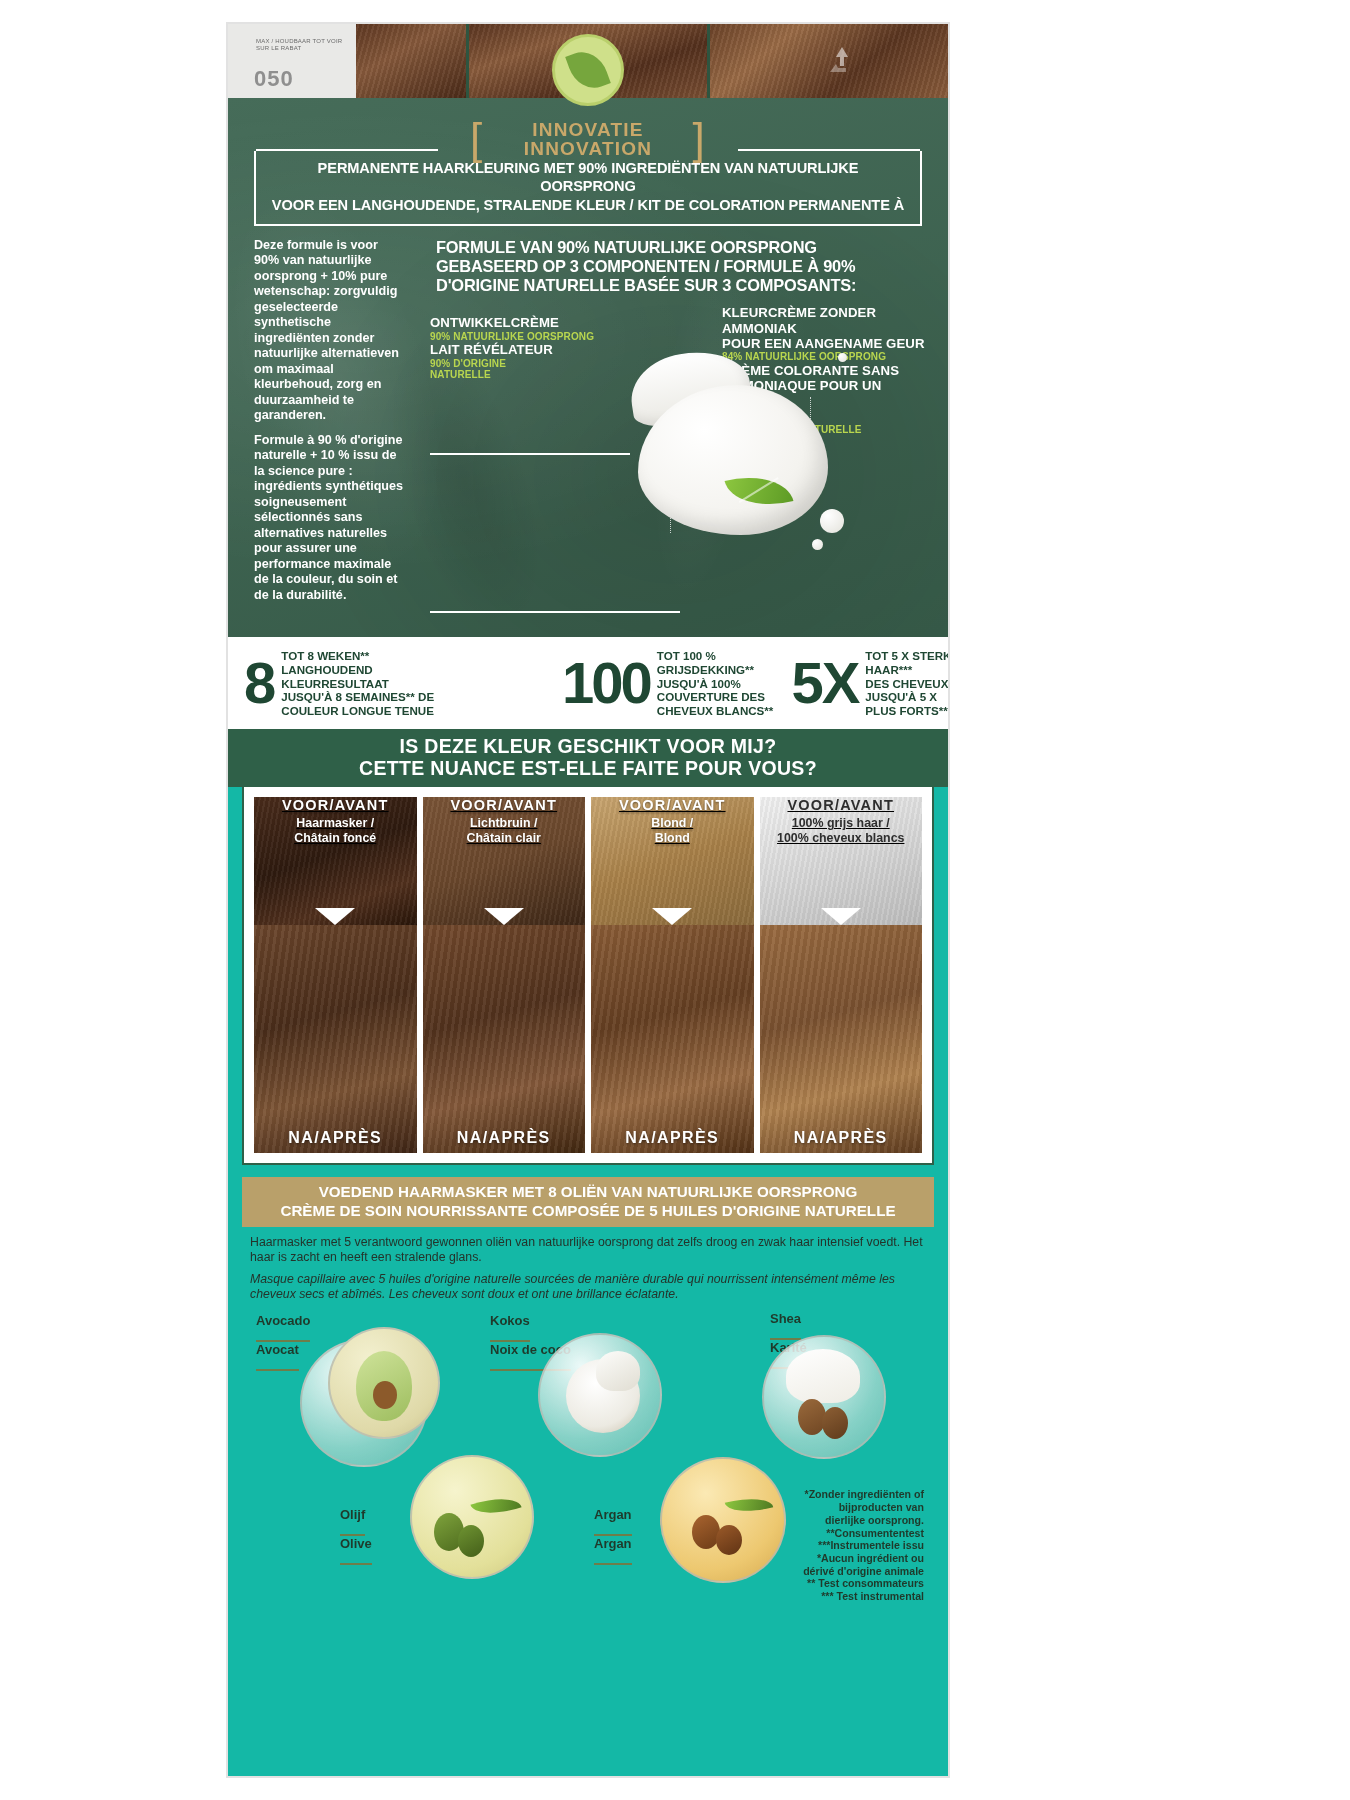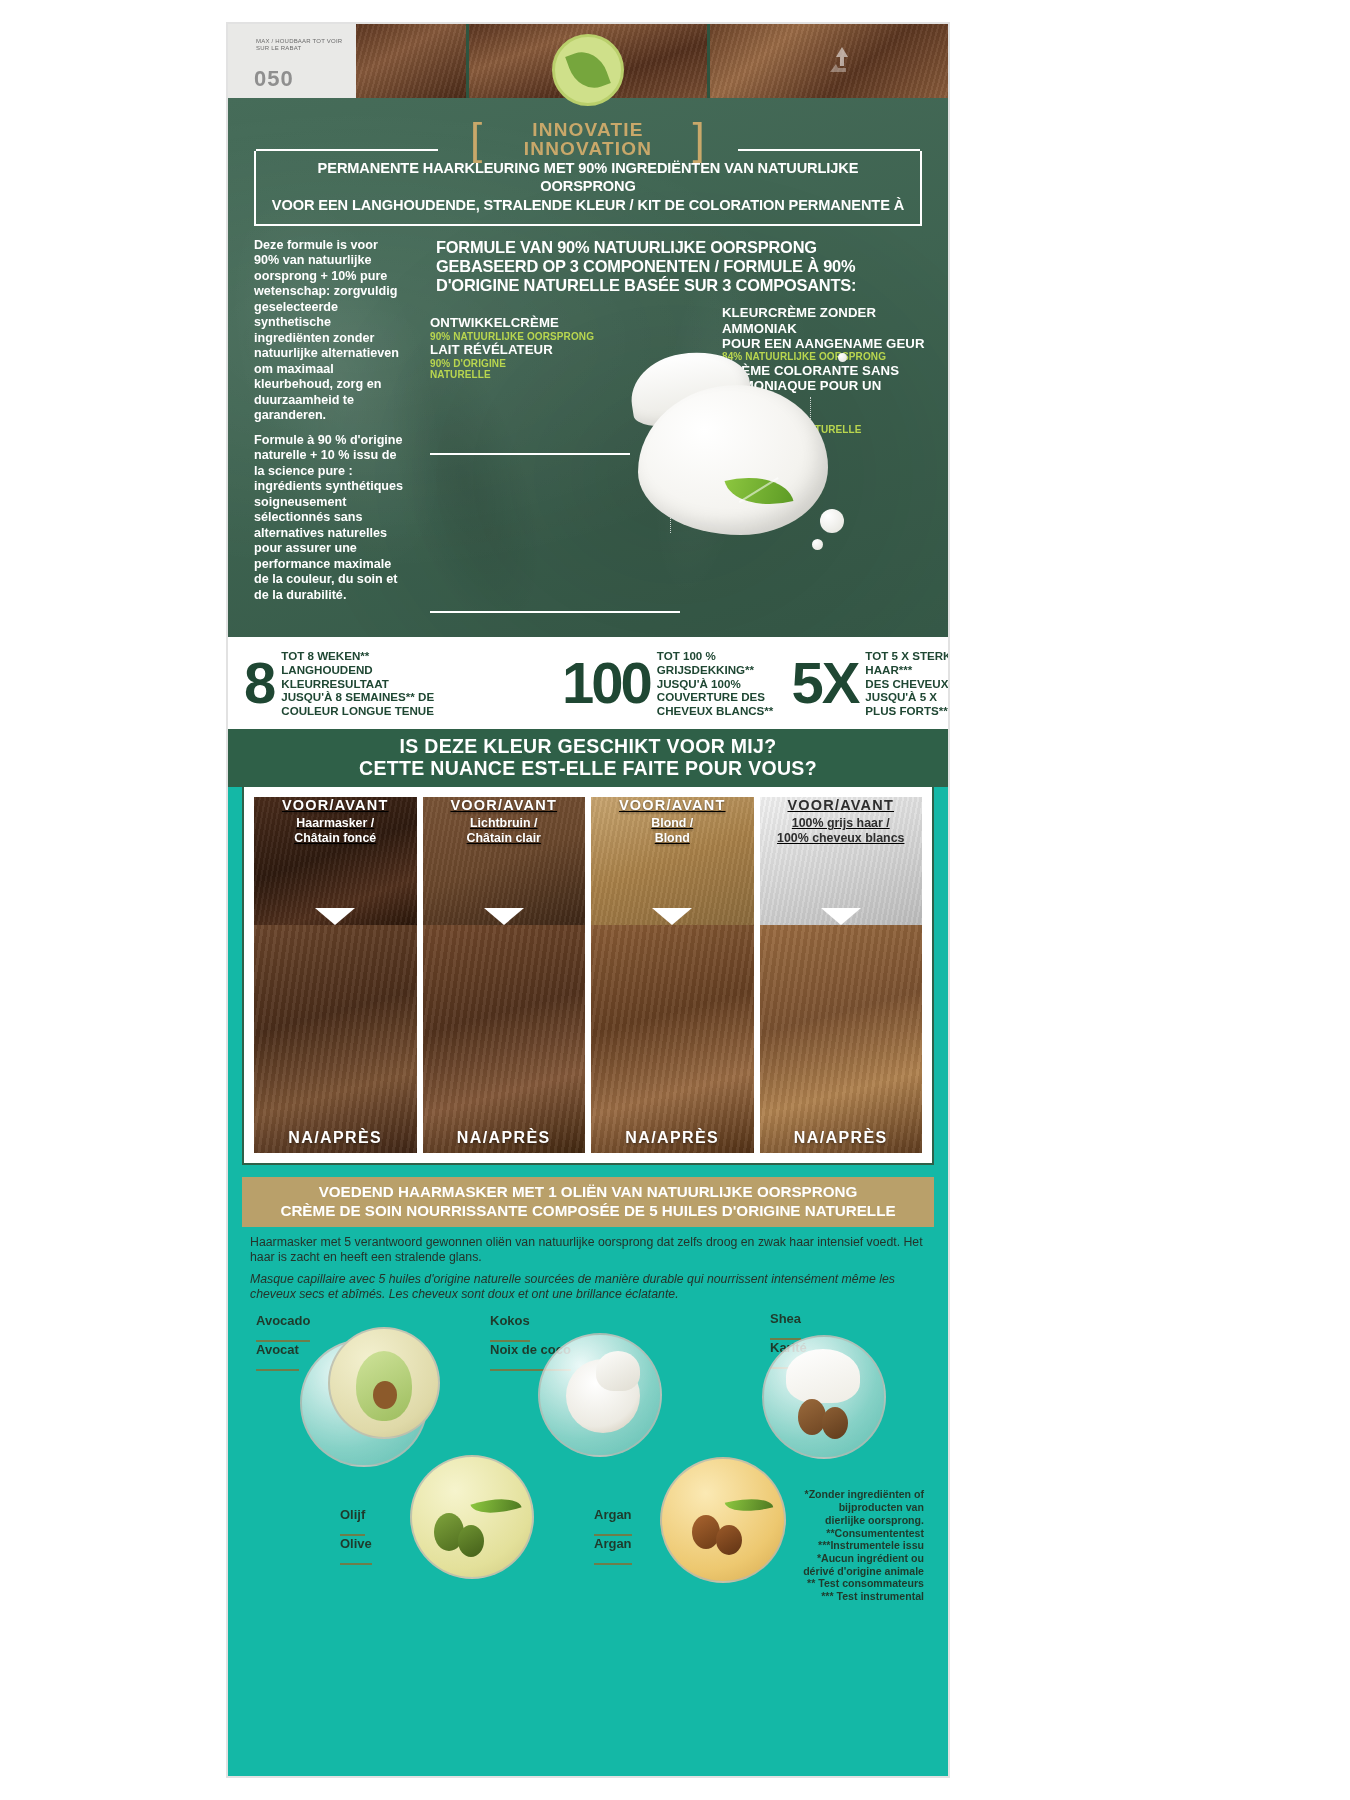--- a/index.html
+++ b/index.html
@@ -478,21 +478,21 @@
             </div>
           <div class="after a4">
             <div class="lbl">NA/APRÈS</div>
           </div>
         </div>
 
       </div>
     </div>
 
     <div class="goldband">
-      <div>VOEDEND HAARMASKER MET 1 OLIËN VAN NATUURLIJKE OORSPRONG</div>
+      <div>VOEDEND HAARMASKER MET 8 OLIËN VAN NATUURLIJKE OORSPRONG</div>
       <div>CRÈME DE SOIN NOURRISSANTE COMPOSÉE DE 5 HUILES D'ORIGINE NATURELLE</div>
     </div>
 
     <div class="maskbody">
       <p>Haarmasker met 5 verantwoord gewonnen oliën van natuurlijke oorsprong dat zelfs droog en zwak haar intensief voedt. Het haar is zacht en heeft een stralende glans.</p>
       <p class="fr">Masque capillaire avec 5 huiles d'origine naturelle sourcées de manière durable qui nourrissent intensément même les cheveux secs et abîmés. Les cheveux sont doux et ont une brillance éclatante.</p>
     </div>
 
     <div class="oils">
 

